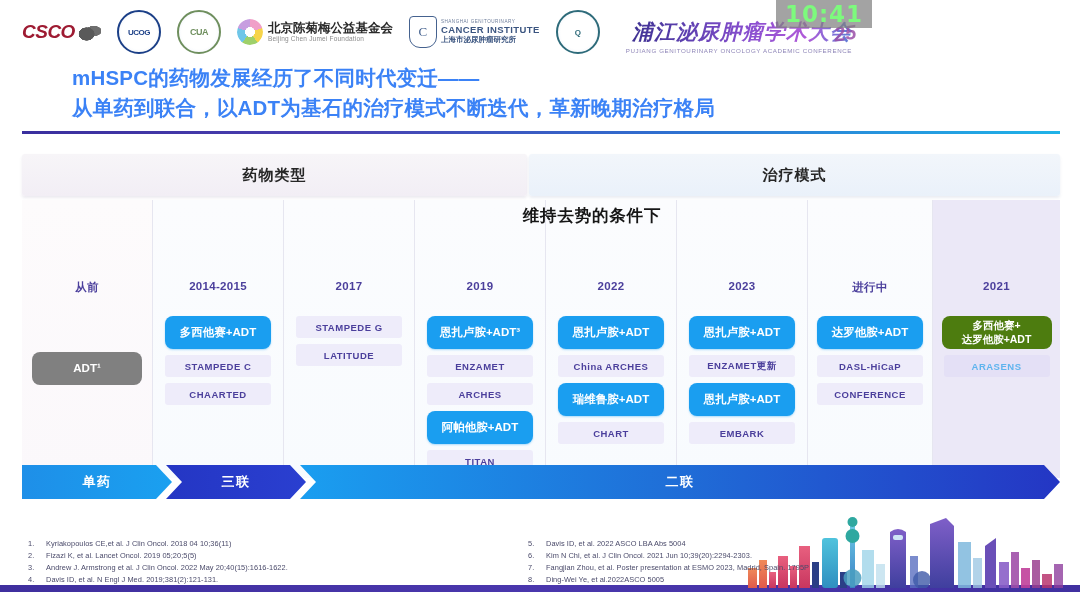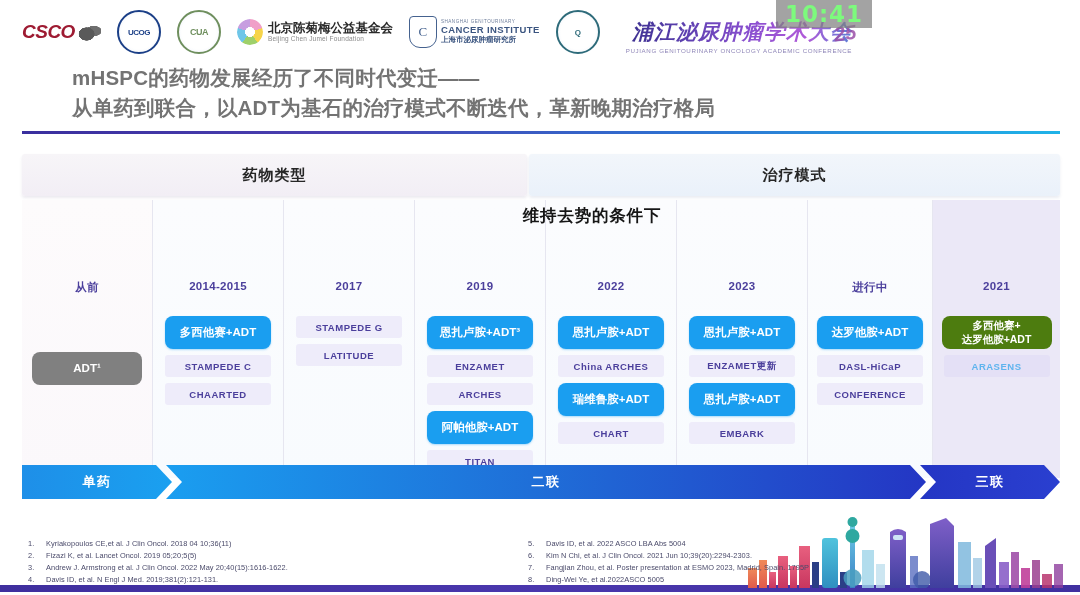--- a/index.html
+++ b/index.html
@@ -52,21 +52,21 @@
   .conf-25{position:absolute;right:-4px;top:4px;font-size:20px;font-weight:bold;font-style:italic;
      color:#9b4fa8;opacity:.85;transform:rotate(-8deg);}
 
   .clock{position:absolute;right:0;top:0;width:96px;height:28px;background:rgba(128,128,128,.72);
      display:flex;align-items:center;justify-content:center;
      font-size:23px;font-weight:bold;color:#7dfa7d;letter-spacing:1px;
      font-family:"DejaVu Sans",sans-serif;}
 
   
   .title-block{position:absolute;left:72px;top:63px;}
-  .title-line{font-size:20.5px;font-weight:bold;color:#737373;line-height:1.45;white-space:nowrap;letter-spacing:.2px;}
+  .title-line{font-size:20.5px;font-weight:bold;color:#3b82f6;line-height:1.45;white-space:nowrap;letter-spacing:.2px;}
   .title-rule{position:absolute;left:22px;top:131px;width:1038px;height:3px;
      background:linear-gradient(90deg,#3a2f9e 0%,#4a3fb0 30%,#2f6fd0 62%,#1fb3e8 100%);}
 
   
   .hdr-row{position:absolute;left:22px;top:154px;width:1038px;height:42px;display:flex;gap:2px;justify-content:space-between;}
   .hdr{display:flex;align-items:center;justify-content:center;border-radius:3px;
      font-size:15px;font-weight:bold;color:#262626;letter-spacing:1px;}
   .hdr-drug{width:505px;background:linear-gradient(180deg,#f7f5f8 0%,#f2eef5 100%);
      box-shadow:0 2px 3px rgba(120,110,150,.14);}
   .hdr-mode{flex:1;background:linear-gradient(180deg,#f2f6fb 0%,#eaf1fa 100%);
@@ -252,22 +252,22 @@
         <div class="col-body">
           <div class="pill navy">多西他赛+<br>达罗他胺+ADT</div>
           <div class="chip lav">ARASENS</div>
         </div>
       </div>
     </div>
   <div class="maintain">维持去势的条件下</div>
 
   <div class="arrow-bar">
     <div class="arw a1">单药</div>
+    <div class="arw a3">三联</div>
     <div class="arw a2">二联</div>
-    <div class="arw a3">三联</div>
   </div>
 
   <div class="skyline">
     <svg width="340" height="72" viewBox="0 0 340 72">
       <defs>
         <linearGradient id="g1" x1="0" y1="0" x2="0" y2="1">
           <stop offset="0" stop-color="#4fc3dd"></stop>
             <stop offset="1" stop-color="#2f8fc0"></stop>
         </linearGradient>
         <linearGradient id="g2" x1="0" y1="0" x2="0" y2="1">

